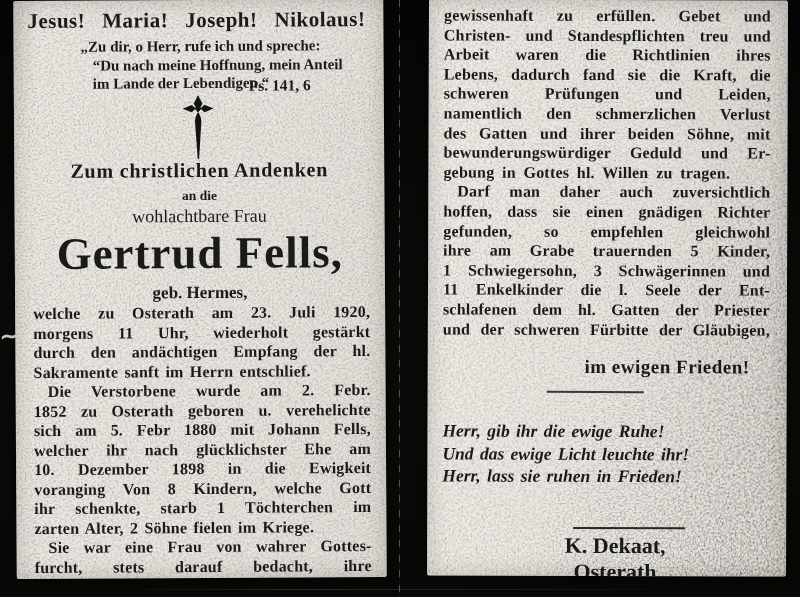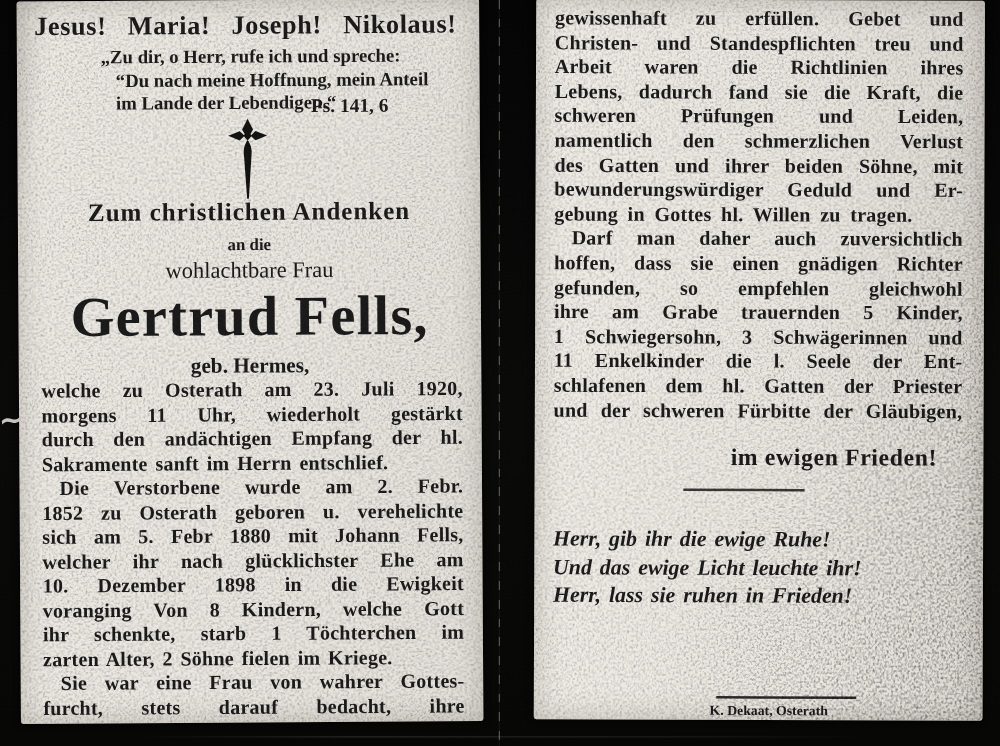--- a/index.html
+++ b/index.html
@@ -55,22 +55,22 @@
   .bl.ws2{word-spacing:2px;}
   .bl.ws3{word-spacing:3.5px;}
   .bl.ws4{word-spacing:5px;}
   
   .rp-body{position:absolute;top:6px;left:15px;right:17px;}
   .rp-body .bl{line-height:19.6px;}
   .rp-closing{position:absolute;top:356px;left:0;right:37px;text-align:right;
     font-size:19px;font-weight:700;letter-spacing:.5px;}
   .rp-rule{position:absolute;top:391px;left:119px;width:97px;height:2px;background:#3a3a38;}
   .rp-prayer{position:absolute;top:420px;left:15px;font-size:17.5px;font-weight:700;line-height:22.5px;word-spacing:2px;font-style:italic;}
-  .rp-imprint{position:absolute;top:557px;left:104px;width:168px;text-align:center;
-    font-size:11px;font-weight:700;}
+  .rp-imprint{position:absolute;top:527px;left:104px;width:168px;text-align:center;
+    font-size:22px;font-weight:700;}
   .imprint-rule{width:112px;height:2px;background:#2b2b2b;margin:0 auto 4px 42px;}
   
   .gap-scratch{position:absolute;left:399px;top:0;width:1px;height:597px;
     background:repeating-linear-gradient(to bottom,rgba(225,222,215,.35) 0 7px,rgba(225,222,215,.05) 7px 15px);}
   .squiggle{position:absolute;left:-1px;top:322px;color:#c7c4bd;font-size:24px;font-weight:700;
     transform:rotate(-6deg);font-family:"DejaVu Sans",sans-serif;}
   .bottom-streak{position:absolute;left:110px;bottom:7px;width:580px;height:1px;
     background:linear-gradient(90deg,transparent,rgba(190,185,175,.18) 30%,rgba(190,185,175,.12) 70%,transparent);}
 </style>
 </head>

